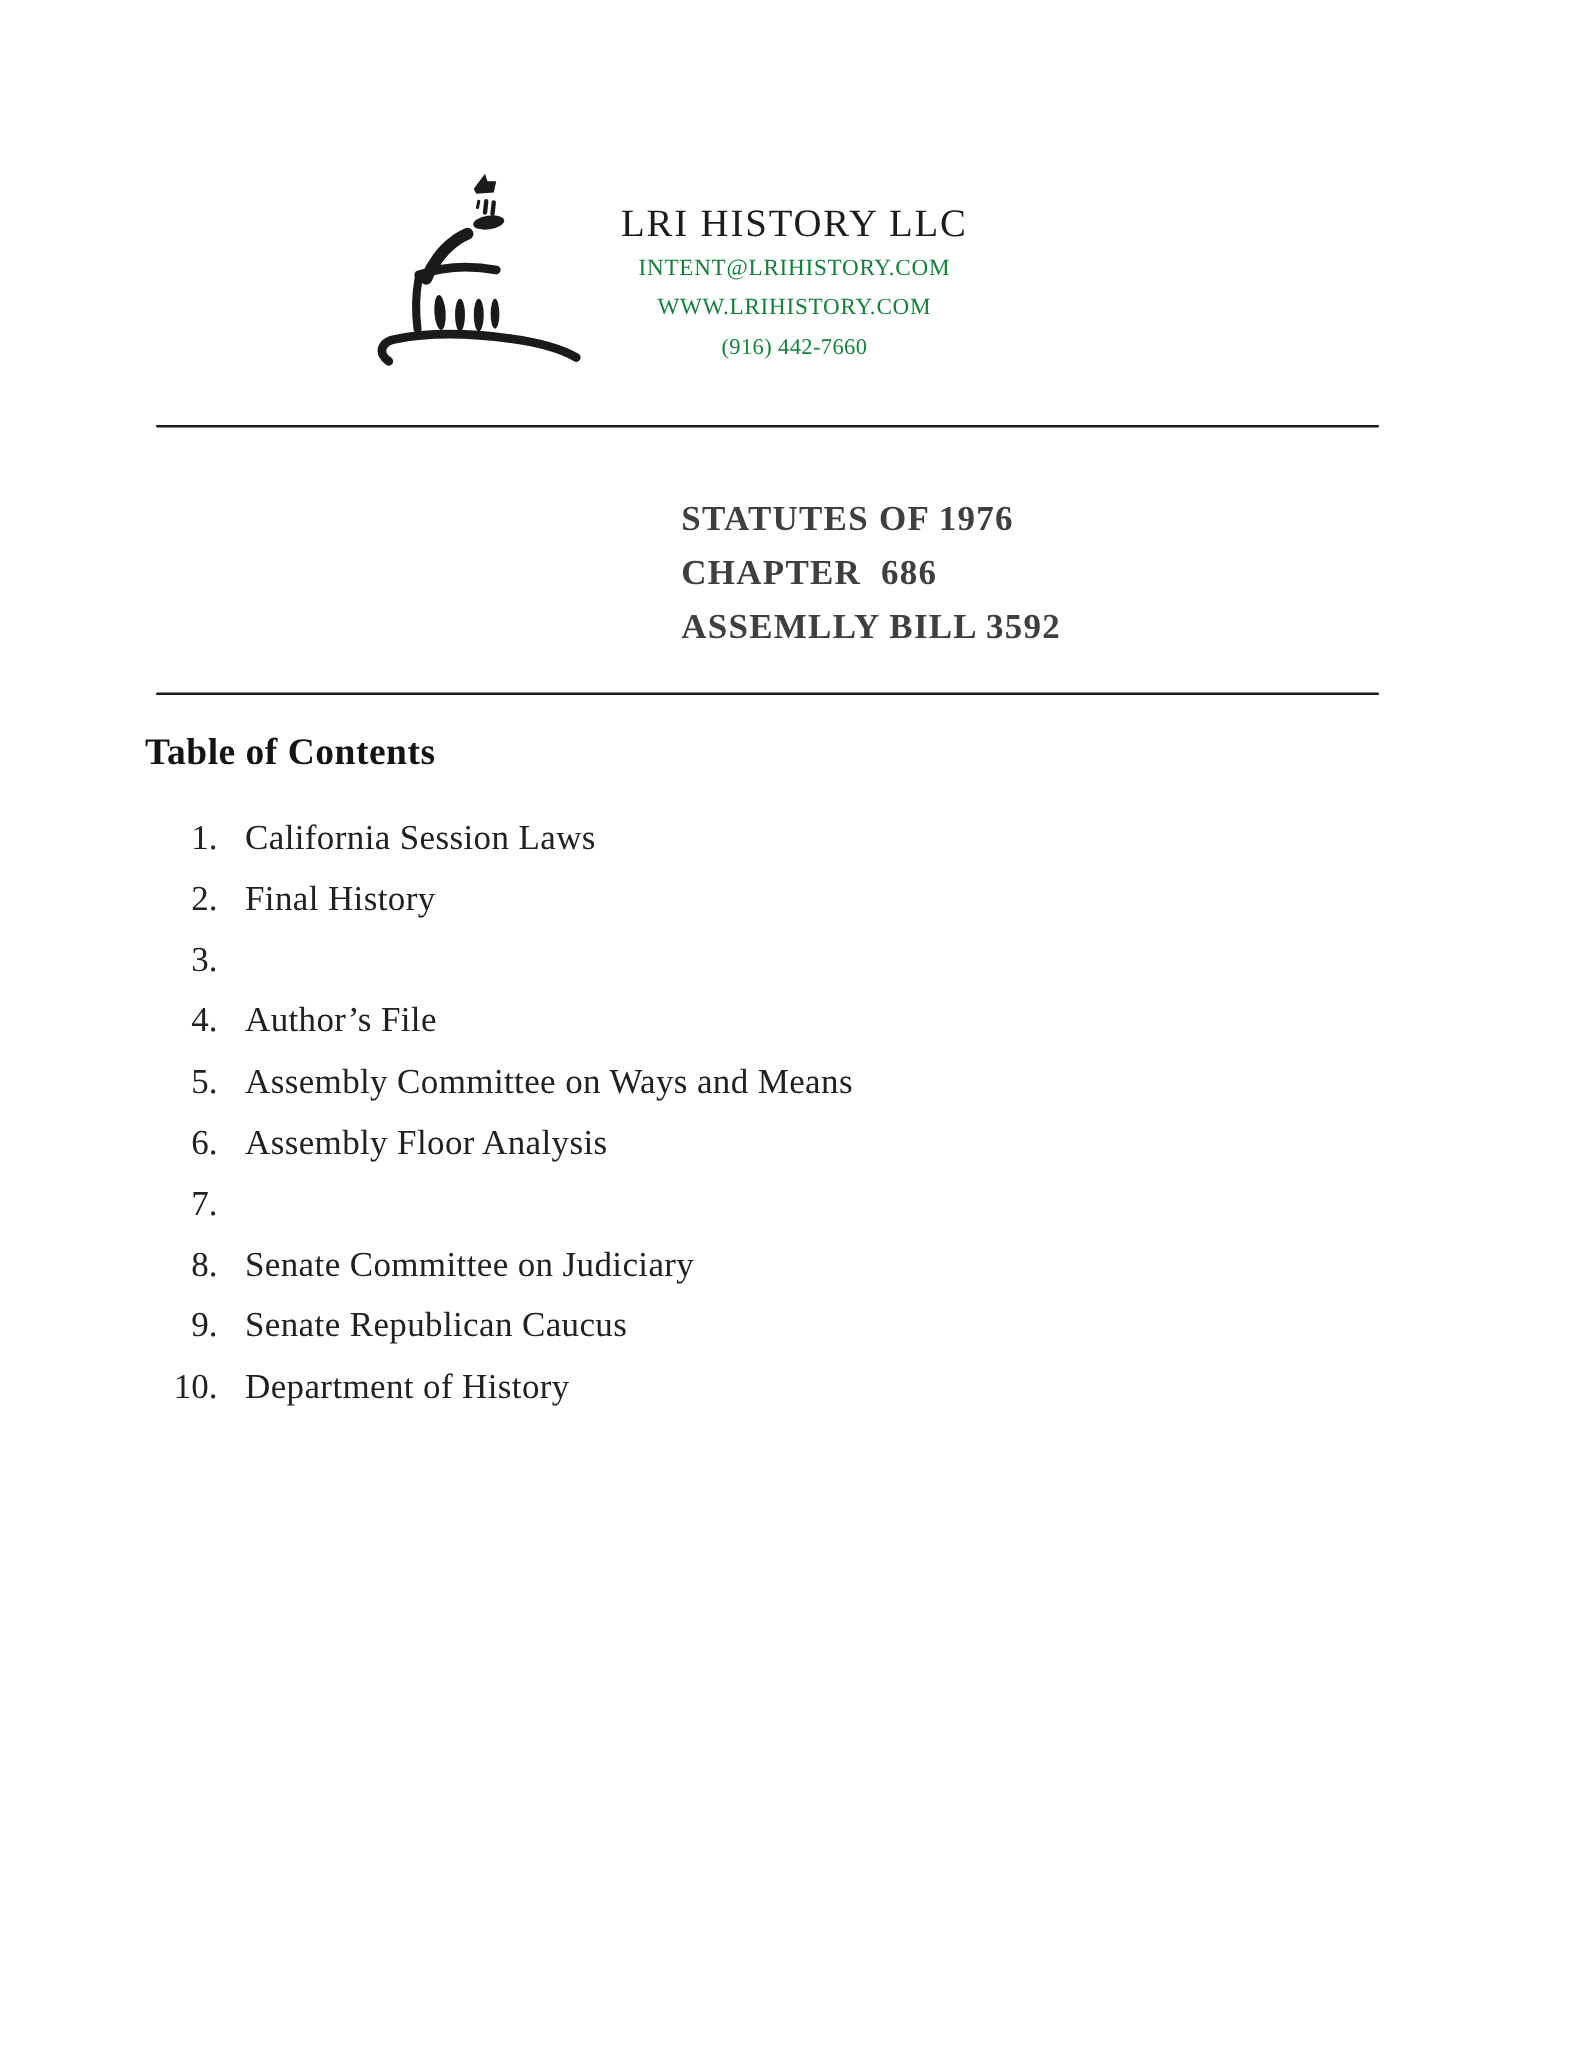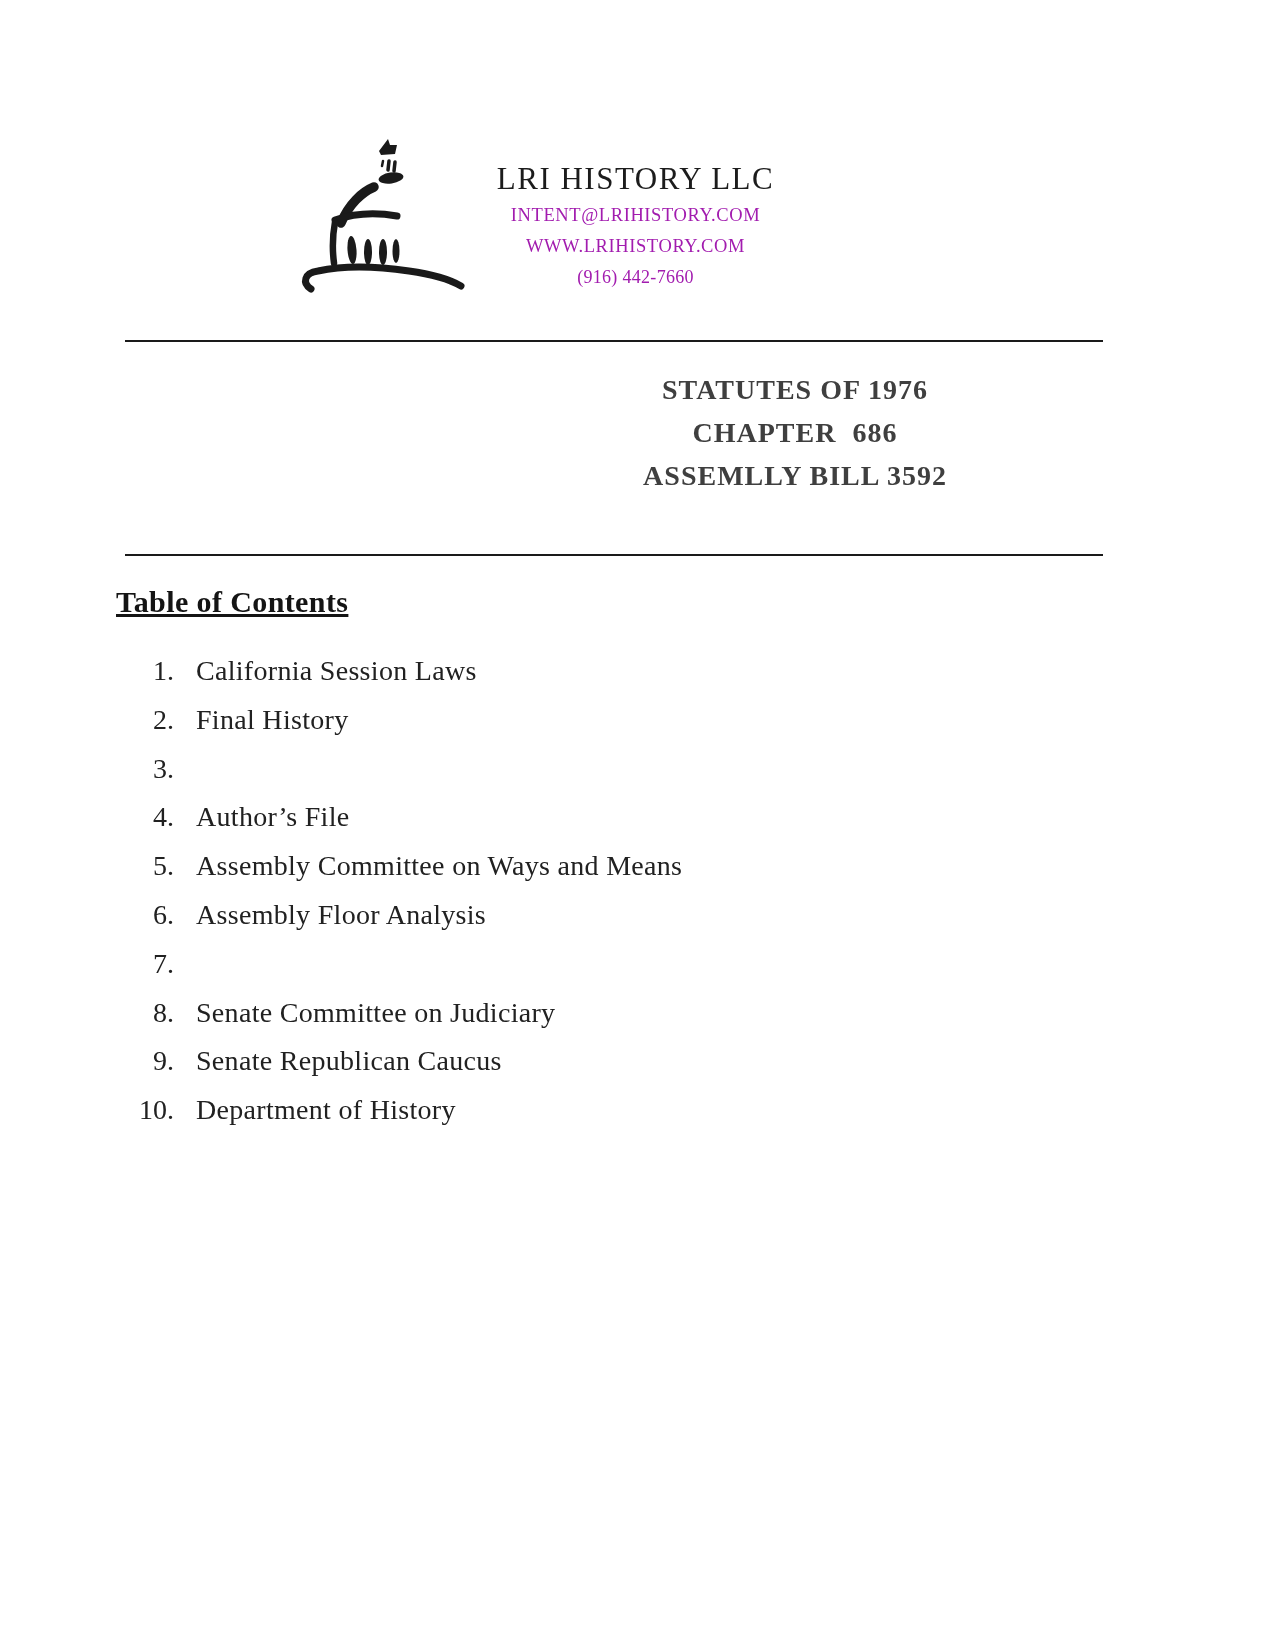--- a/index.html
+++ b/index.html
@@ -36,21 +36,21 @@
     font-size: 31px;
     line-height: 42px;
     letter-spacing: 1.5px;
     color: #1c1c1c;
     white-space: pre;
   }
   .contact-line {
     font-size: 18.5px;
     line-height: 31px;
     letter-spacing: 0.6px;
-    color: #a21caf;
+    color: #15803d;
     white-space: pre;
   }
   .contact-line.phone {
     font-size: 18px;
     letter-spacing: 0.3px;
   }
 
   
   .rule {
     position: absolute;
@@ -59,44 +59,43 @@
     height: 2px;
     background: #1a1a1a;
   }
   .rule.top    { top: 340px; }
   .rule.bottom { top: 554px; }
 
   
   .doc-title {
     position: absolute;
     left: 545px;
-    top: 368px;
+    top: 394px;
     width: 500px;
-    text-align: center;
+    text-align: left;
   }
   .doc-title-line {
     font-size: 28px;
     line-height: 43px;
     font-weight: bold;
     letter-spacing: 1px;
     color: #3f3f3f;
     white-space: pre;
   }
 
   
   .toc-heading {
     position: absolute;
     left: 116px;
     top: 583px;
     font-size: 30px;
     line-height: 38px;
     font-weight: bold;
     letter-spacing: 0.4px;
     color: #141414;
-    text-decoration: underline;
   }
   .toc-list {
     position: absolute;
     left: 0;
     top: 647px;
     width: 760px;
   }
   .toc-item {
     display: flex;
     align-items: baseline;

